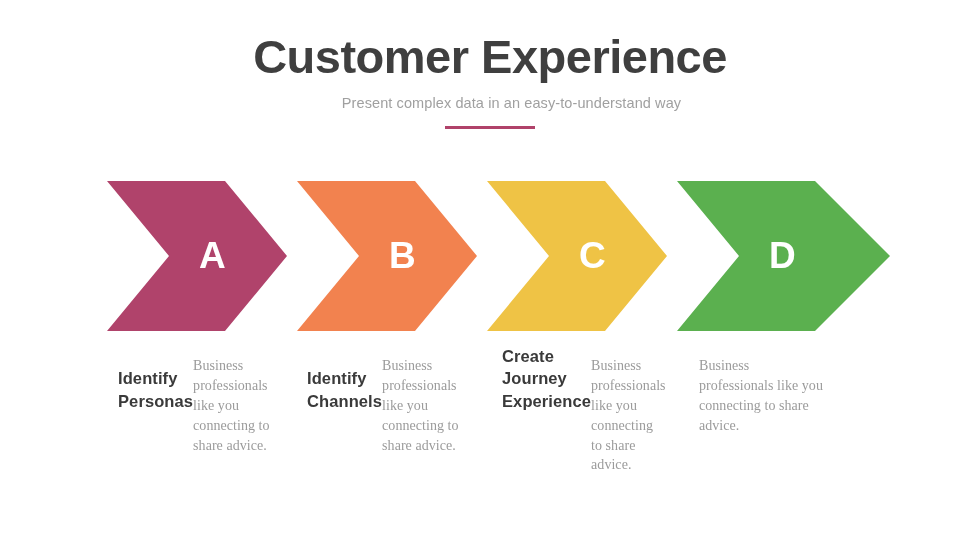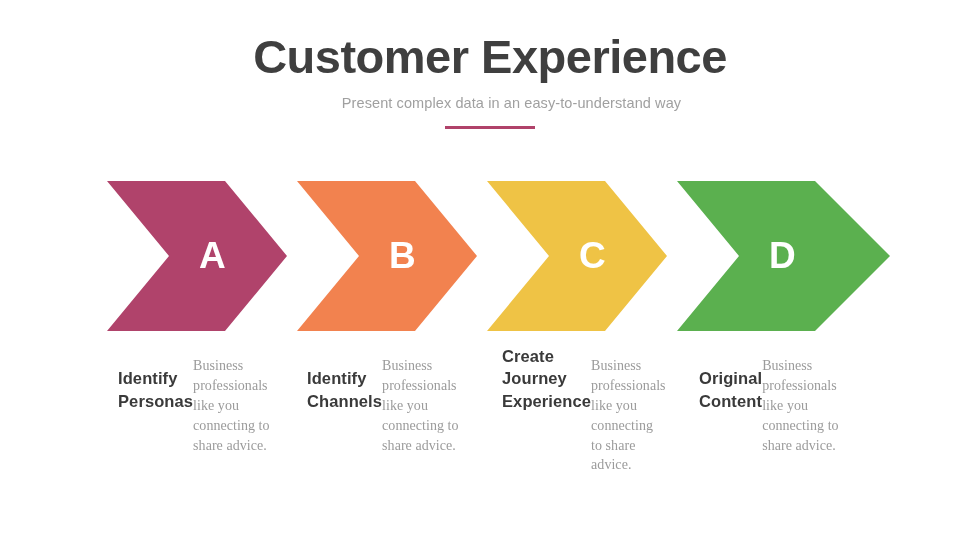--- a/index.html
+++ b/index.html
@@ -199,22 +199,18 @@
     <div class="caption" style="left:502px;">
       <div class="caption-heading-wrap">
         <h2 class="caption-heading" style="color: rgb(58, 58, 58);">Create
 Journey
 Experience</h2>
       </div>
       <p class="caption-body" style="color: rgb(155, 155, 155);">Business professionals like you connecting to share advice.</p>
     </div>
 
     <div class="caption" style="left:699px;">
-      <div class="caption-heading-wrap">
-        <h2 class="caption-heading" style="color: rgb(58, 58, 58);">Original
-Content</h2>
-      </div>
       <p class="caption-body" style="color: rgb(155, 155, 155);">Business professionals like you connecting to share advice.</p>
     </div>
 
   </div>
 
 </div>
 
 </body></html>

